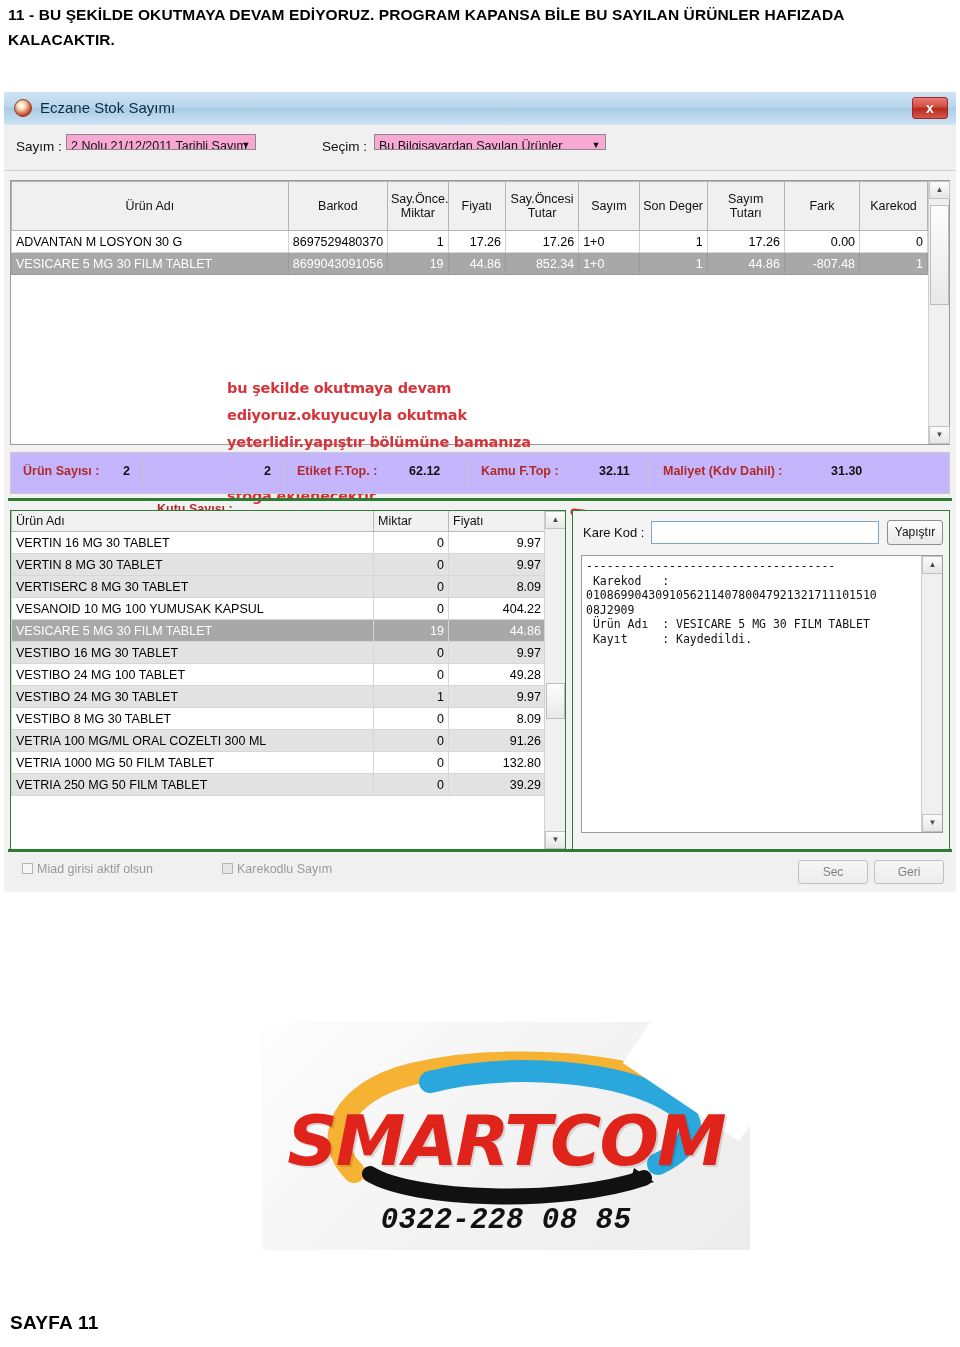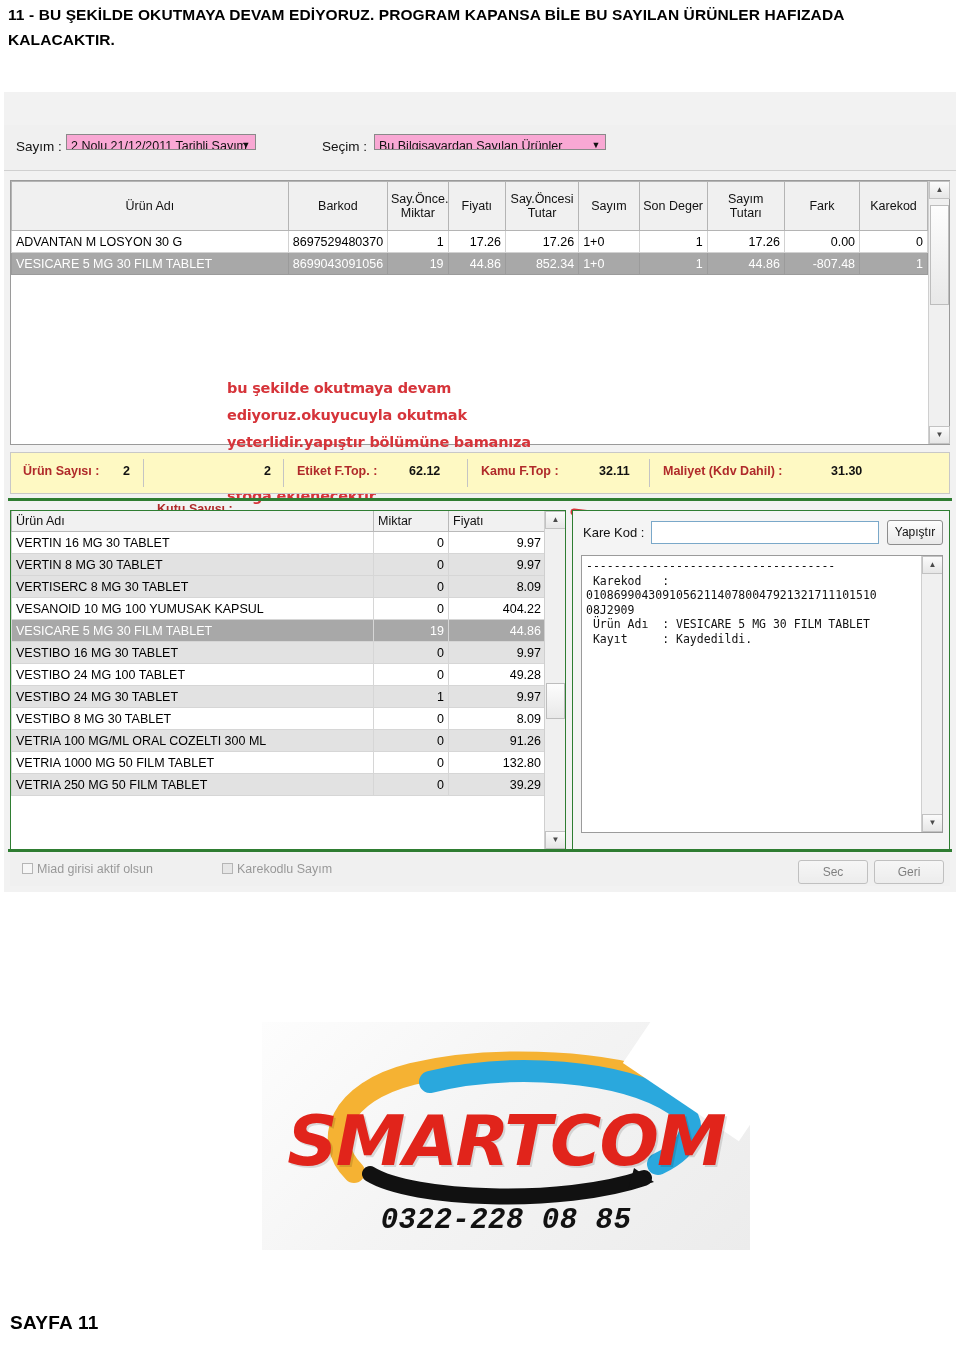--- a/index.html
+++ b/index.html
@@ -219,21 +219,21 @@
     height: 220px;
     pointer-events: none;
   }
 
   
   .summary {
     position: absolute;
     left: 6px; top: 360px;
     width: 940px;
     height: 42px;
-    background: #fef9c3;
+    background: #c4b5fd;
     border: 1px solid #c8c8c8;
     box-sizing: border-box;
   }
   .sum-cell {
     position: absolute;
     top: 11px;
     font-size: 12.5px;
     white-space: nowrap;
   }
   .sum-lbl { color: #b02a2a; font-weight: bold; }
@@ -448,20 +448,25 @@
     letter-spacing: 0.3px;
   }
 </style>
 </head>
 <body>
 
 <div id="doc-heading">11 -  BU ŞEKİLDE OKUTMAYA DEVAM EDİYORUZ. PROGRAM KAPANSA BİLE BU SAYILAN ÜRÜNLER HAFIZADA KALACAKTIR.</div>
 
 <div id="app-window">
 
+  <div class="titlebar">
+    <div class="titlebar-ico"></div>
+    <div class="titlebar-title">Eczane Stok Sayımı</div>
+    <div class="titlebar-close">x</div>
+  </div>
 
   <div class="toolbar">
     <div class="tb-label" style="left:12px;text-align:center;">Sayım :</div>
     <div class="tb-select" style="left:62px; width:190px;">2 Nolu 21/12/2011 Tarihli Sayım</div>
     <div class="tb-arrow" style="left:232px;">▼</div>
     <div class="tb-label" style="left:318px;">Seçim :</div>
     <div class="tb-select" style="left:370px; width:232px;">Bu Bilgisayardan Sayılan Ürünler</div>
     <div class="tb-arrow" style="left:582px;">▼</div>
   </div>
 

